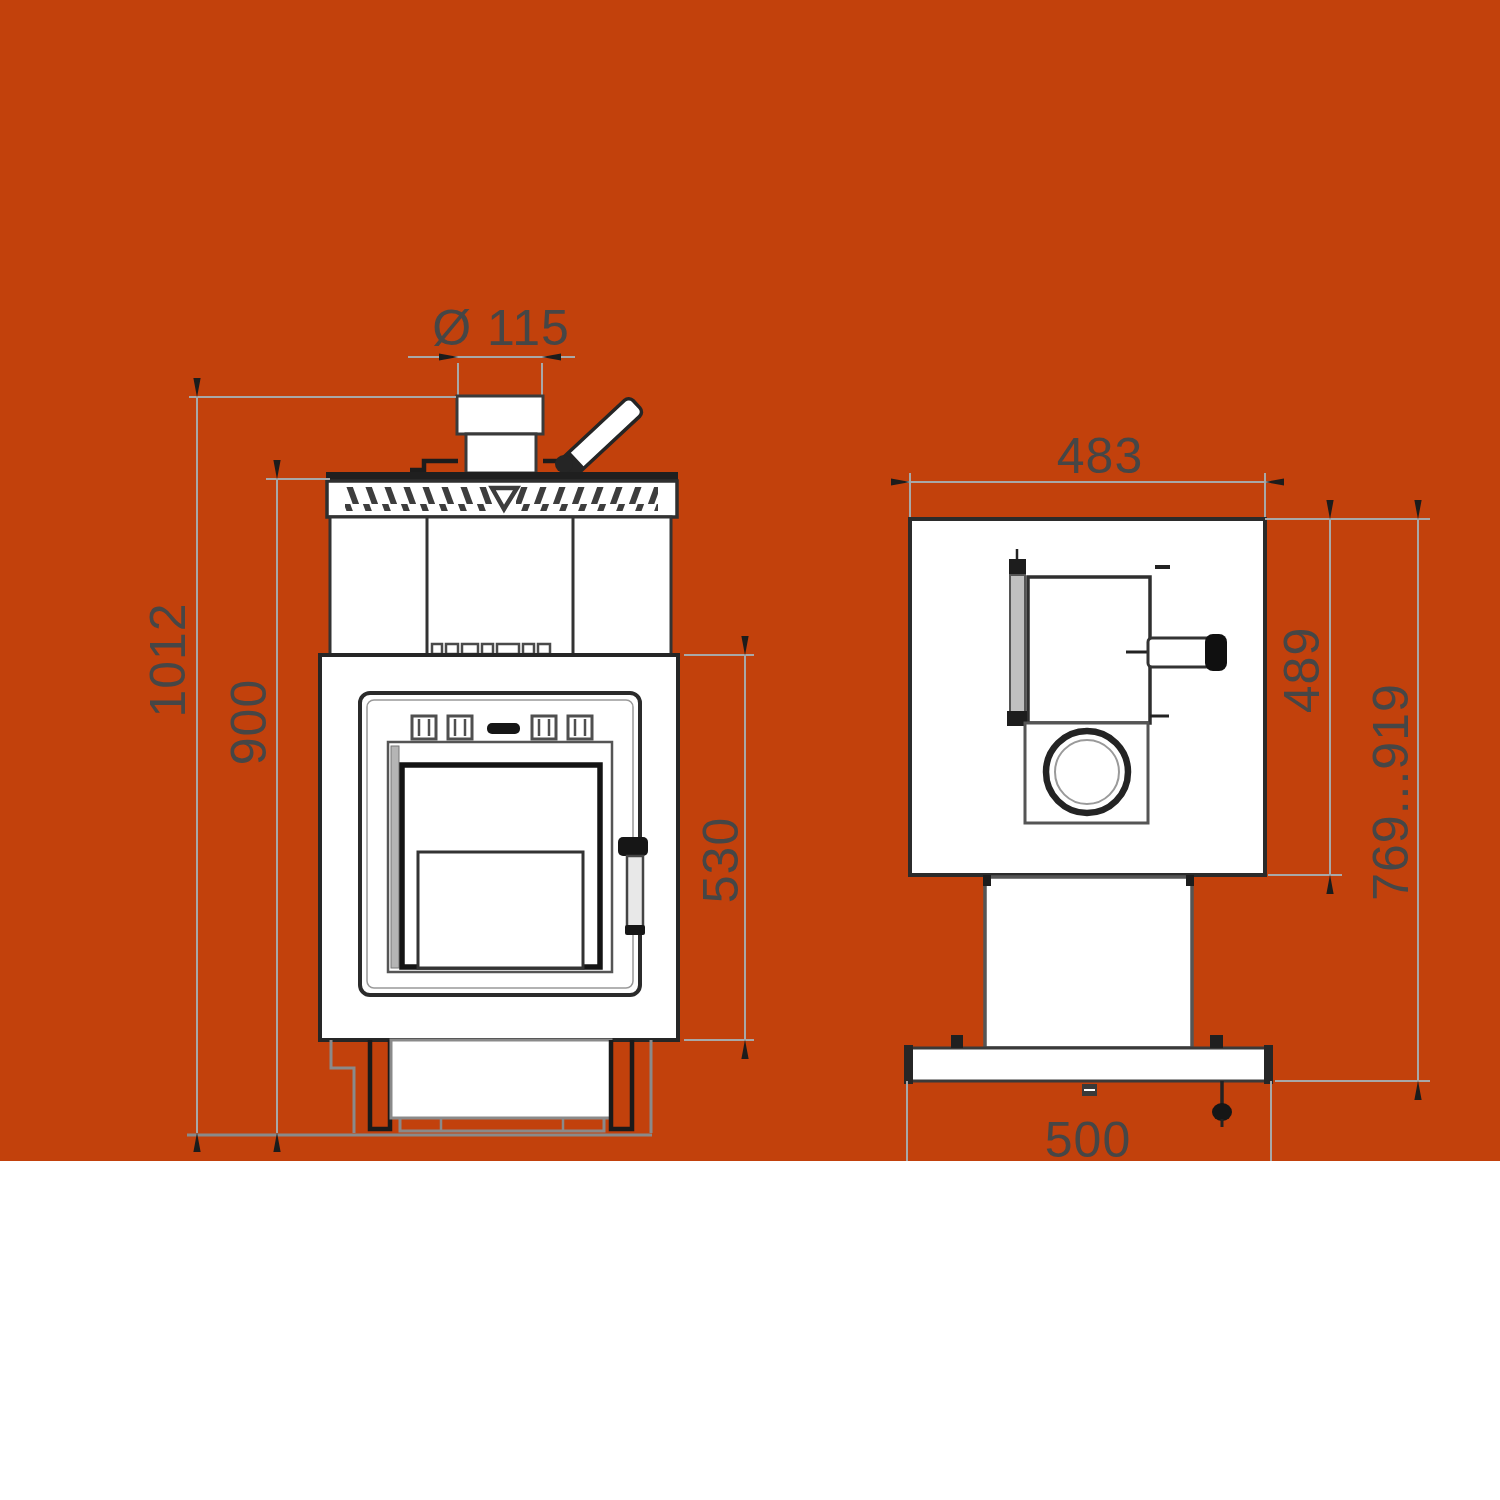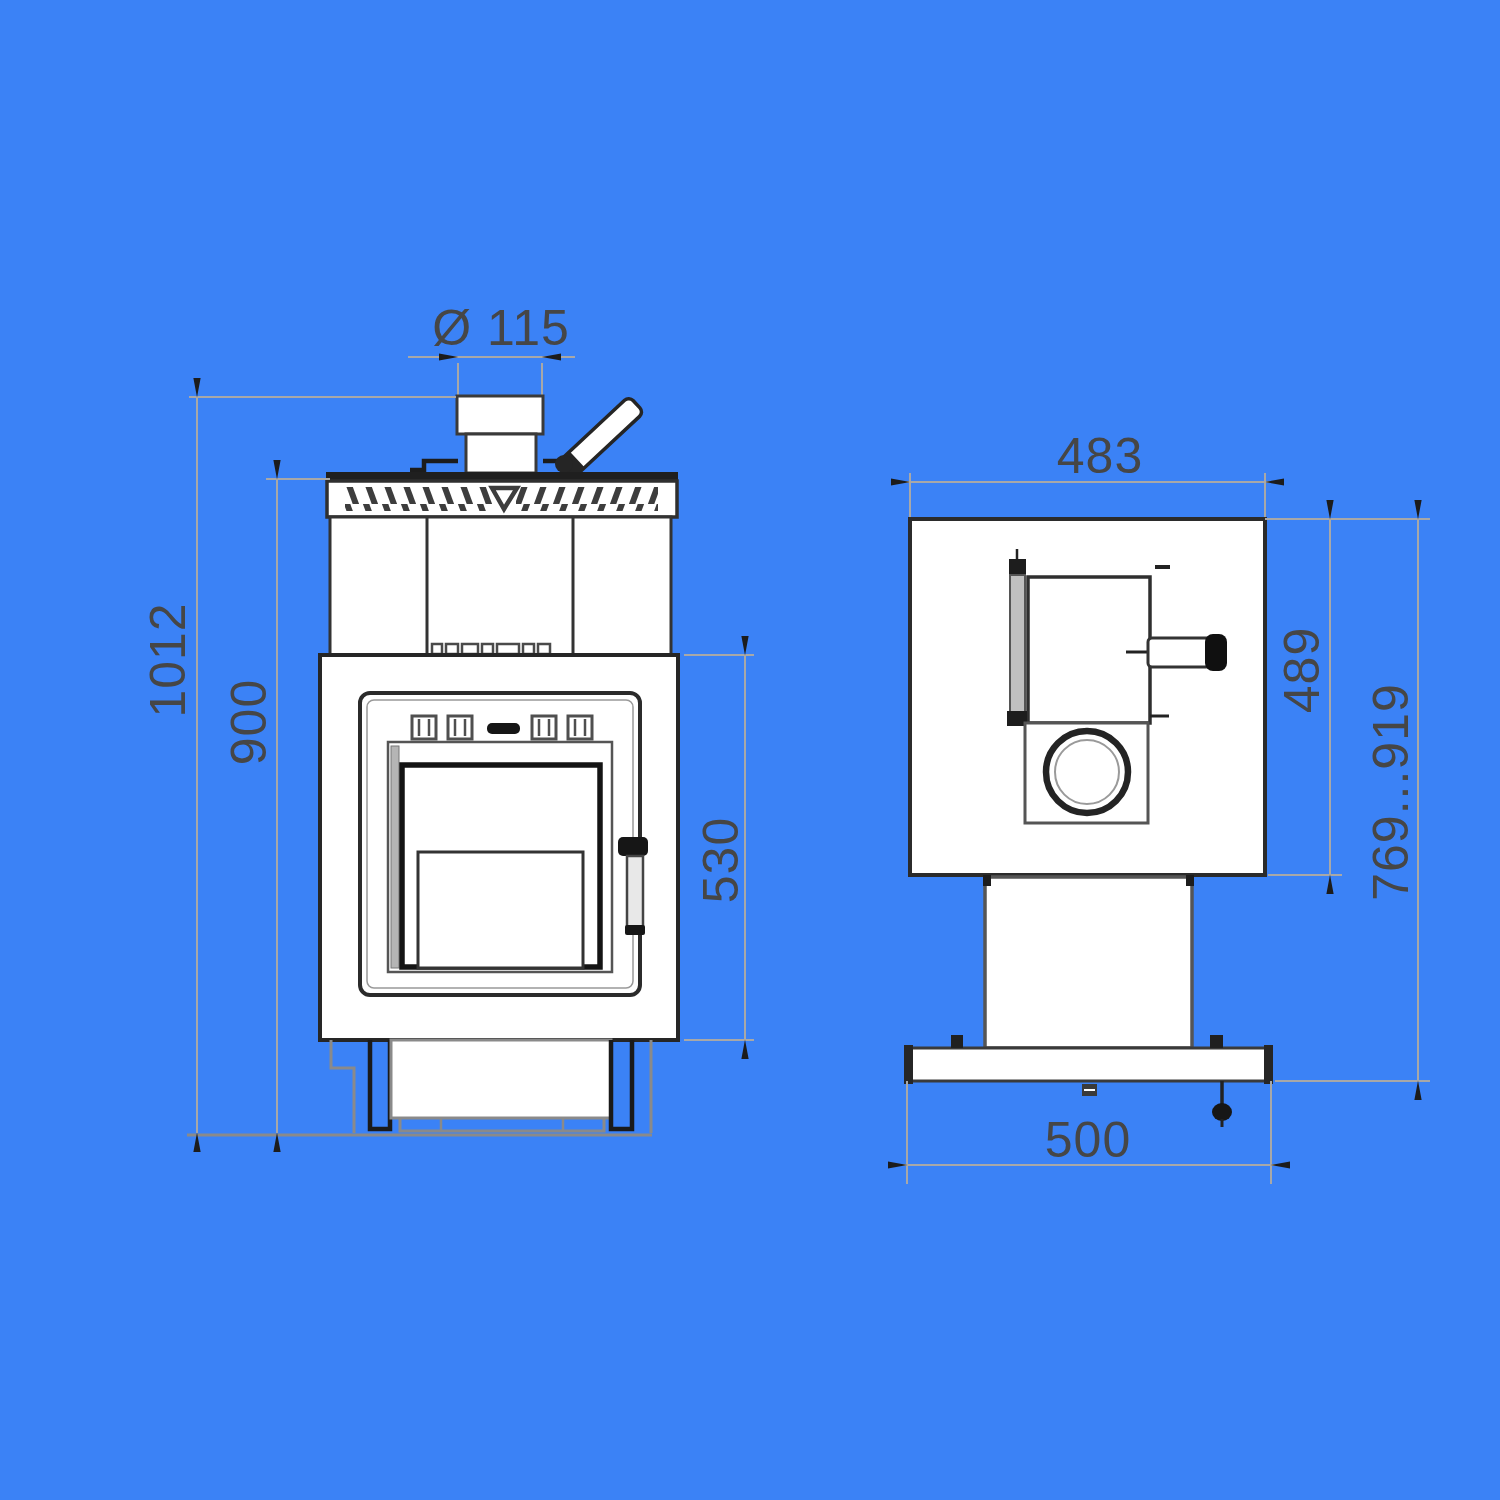--- a/index.html
+++ b/index.html
@@ -1,16 +1,16 @@
 <!DOCTYPE html>
 <html><head>
 <meta charset="utf-8">
 <style>
   html,body{margin:0;padding:0;background:#ffffff;}
-  .stage{width:1500px;height:1500px;background:#3b82f6;position:relative;overflow:hidden;text-align:center;}
+  .stage{width:1500px;height:1161px;background:#c2410c;position:relative;overflow:hidden;text-align:center;}
   svg{display:block;}
   .dim-text{font-family:"Liberation Sans", sans-serif;font-size:50px;fill:#464646;letter-spacing:1px;}
   .dim-line{stroke:#a8a8a8;stroke-width:2;fill:none;}
   .ext-line{stroke:#a8a8a8;stroke-width:2;fill:none;}
 </style>
 </head>
 <body>
 
 <div class="stage">
 <svg width="1500" height="1500" viewBox="0 0 1500 1500" xmlns="http://www.w3.org/2000/svg">

